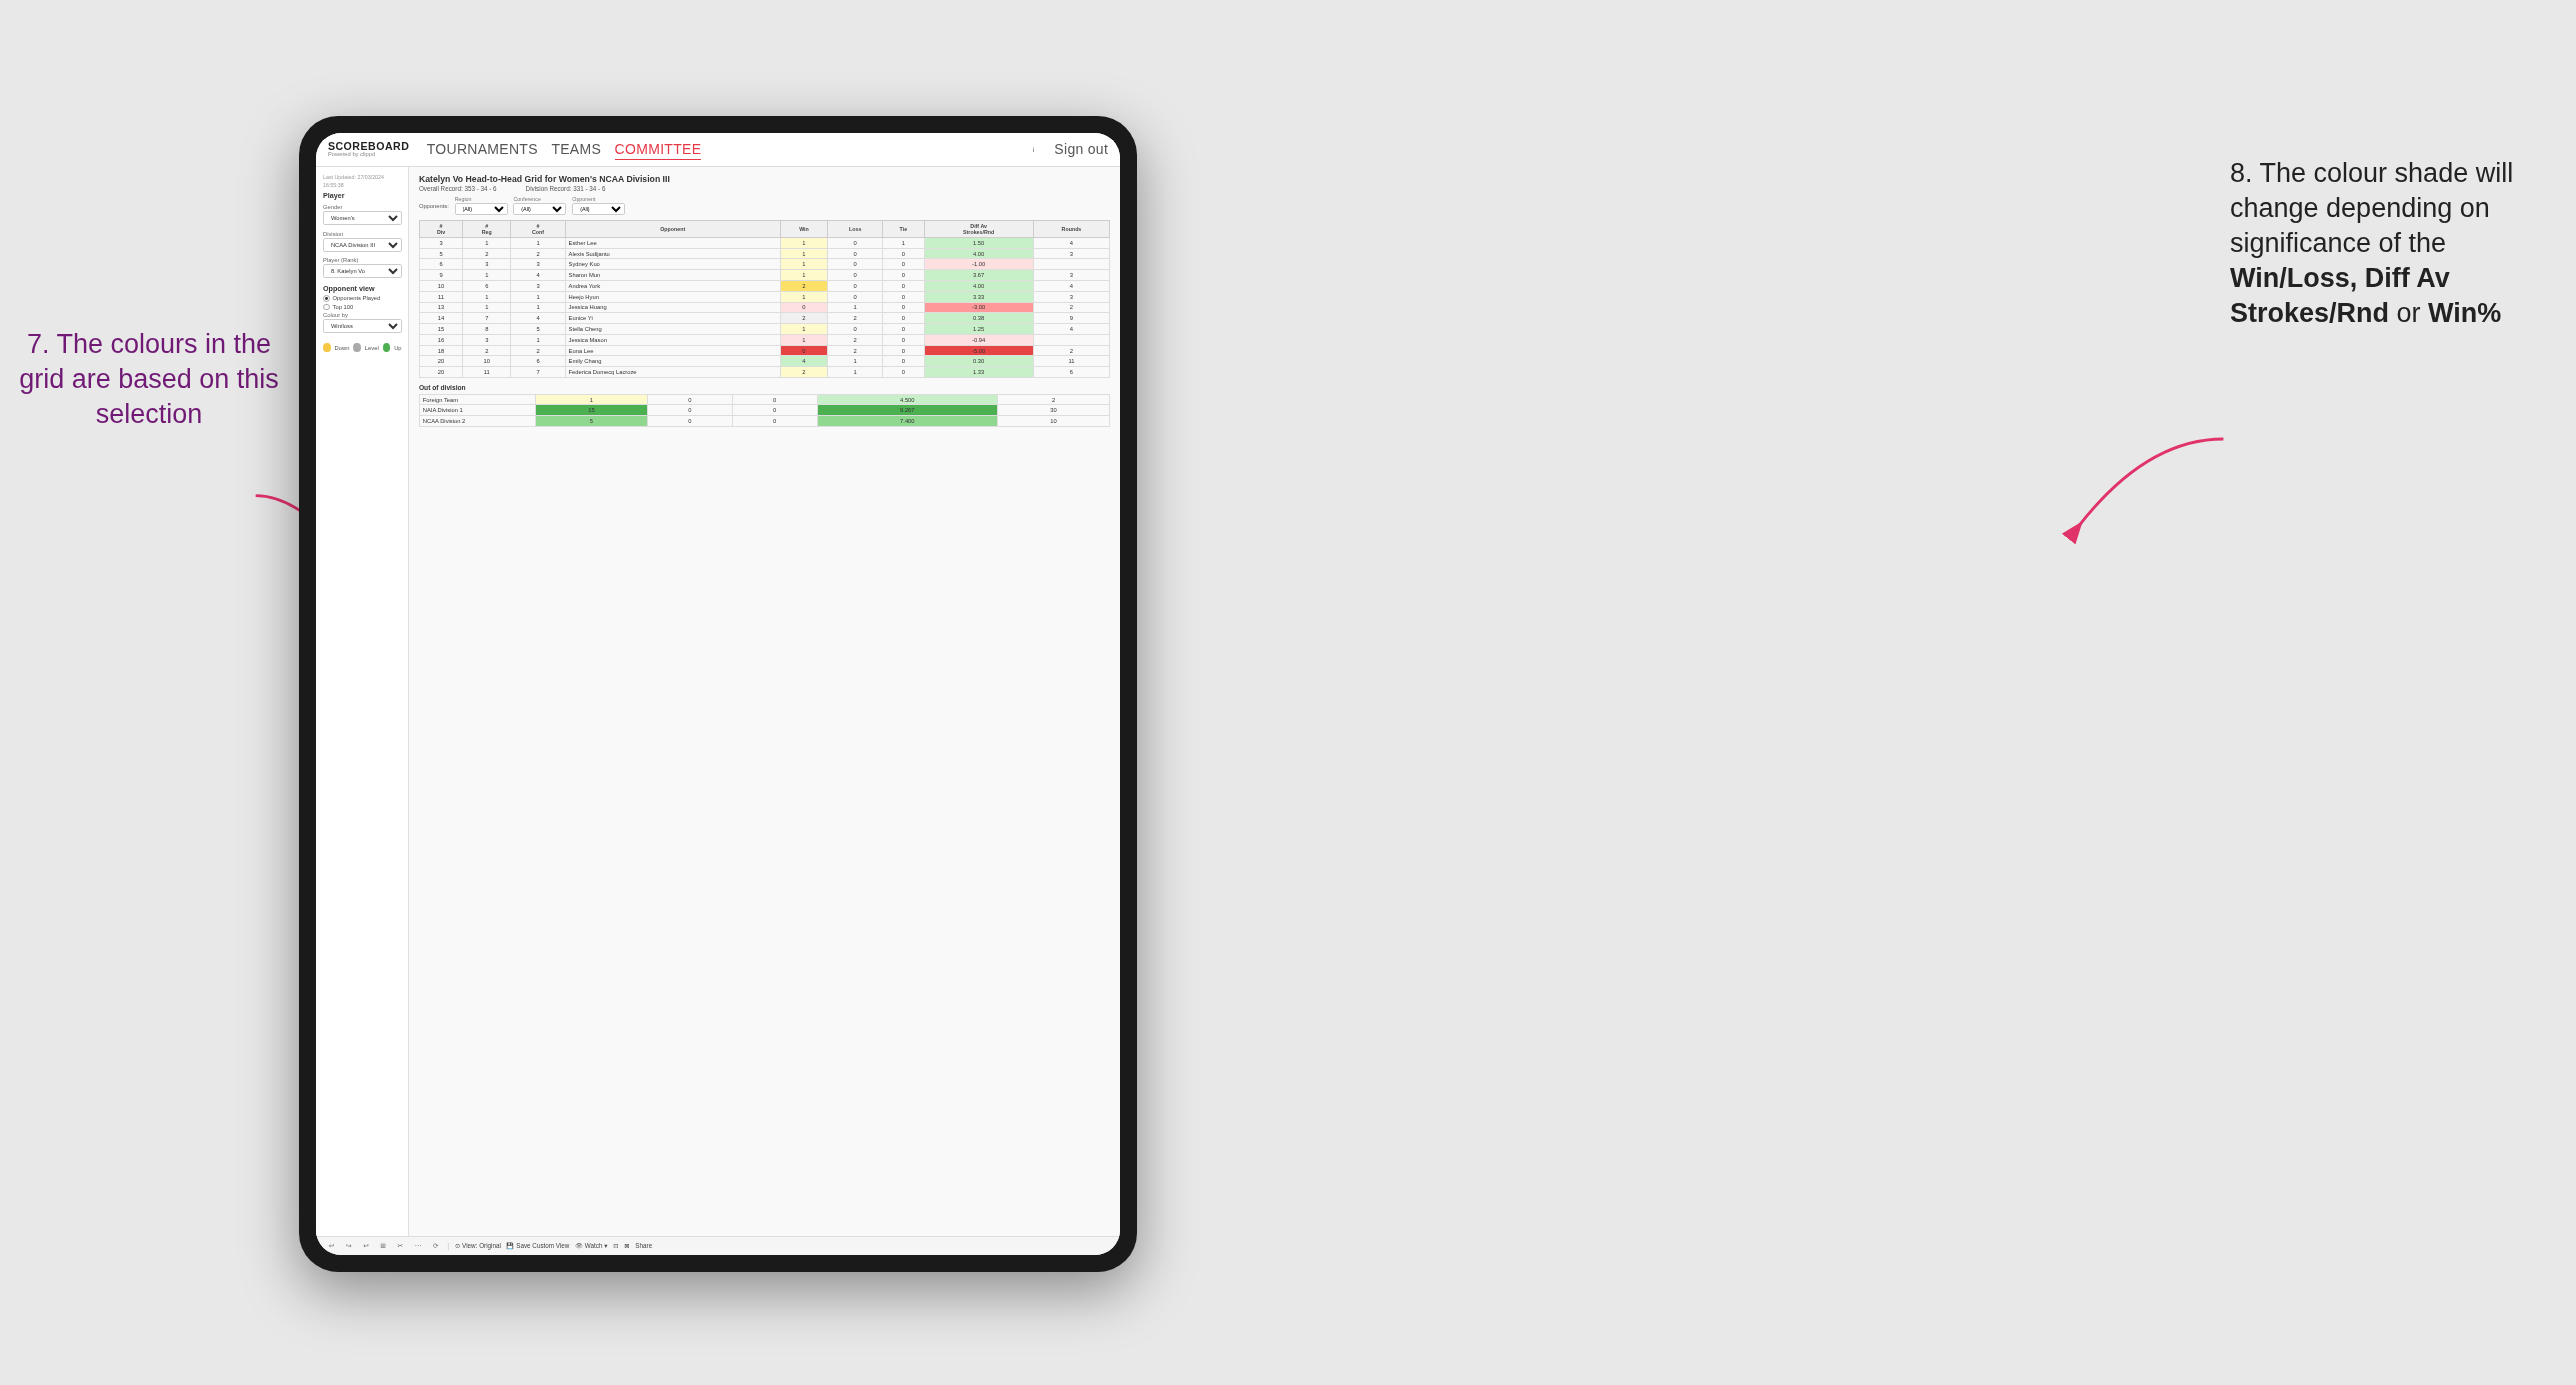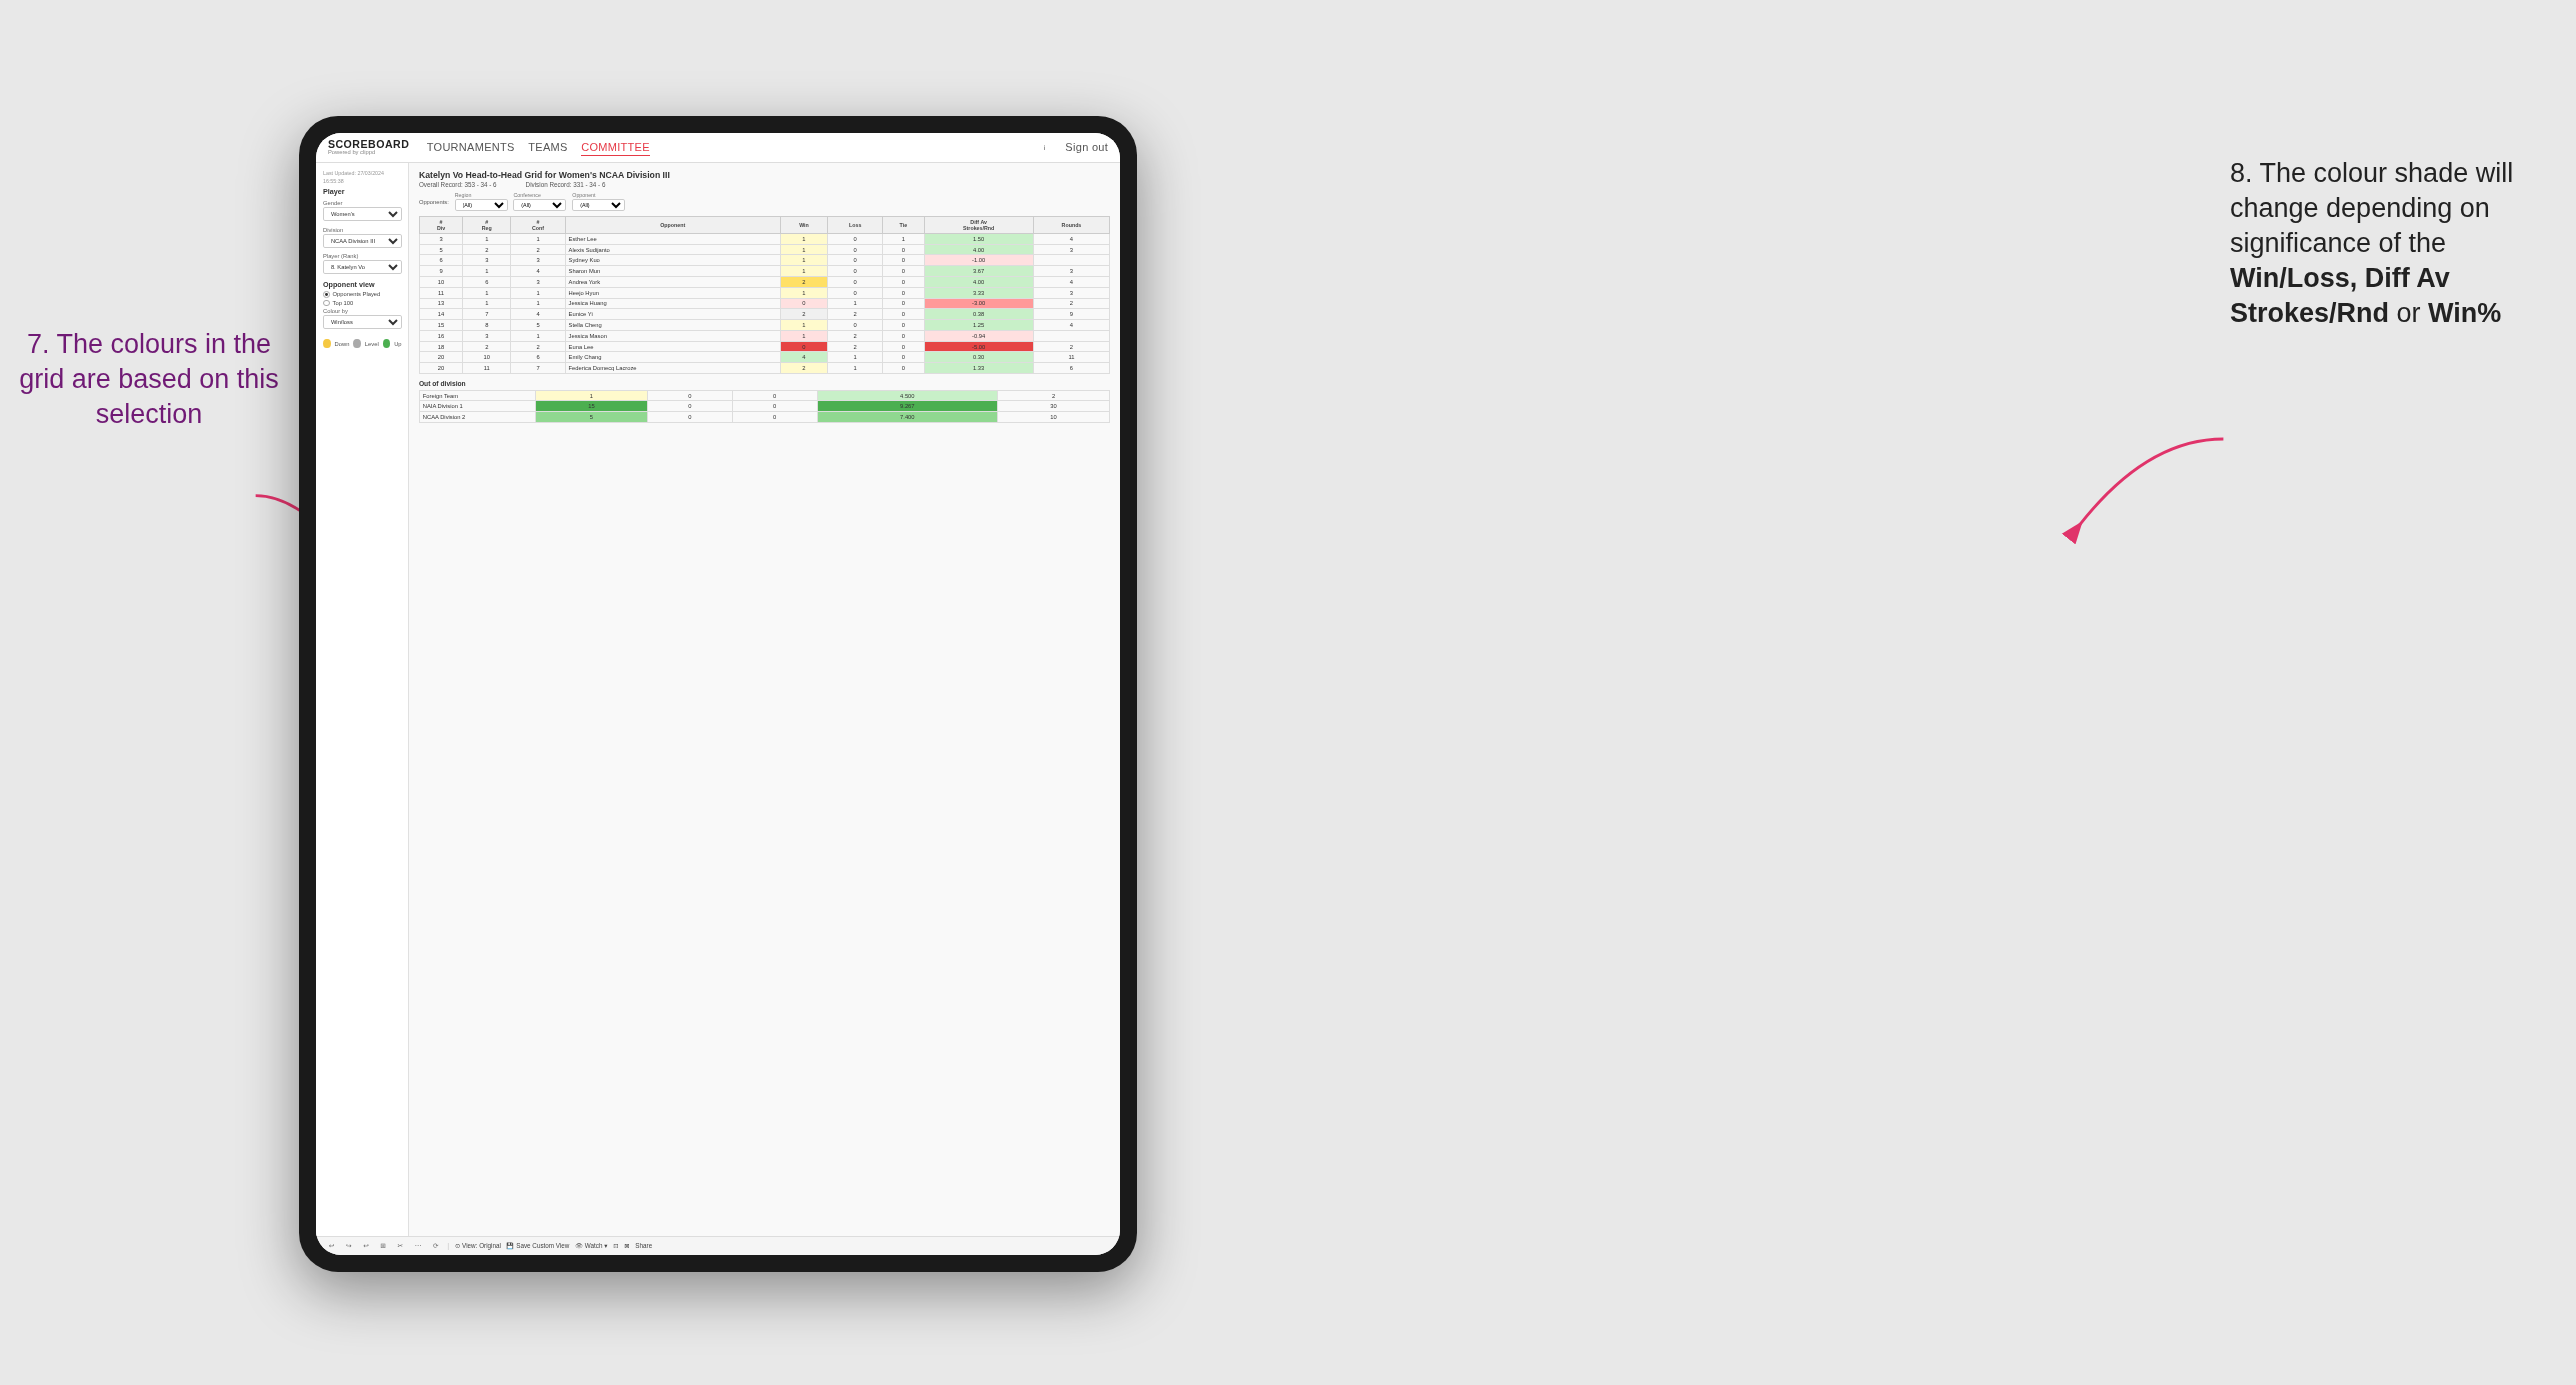--- a/index.html
+++ b/index.html
@@ -59,21 +59,21 @@
     .logo-sub {
       font-size: 5.8px;
       color: #888;
     }
     .nav-links {
       display: flex;
       gap: 13.5px;
       flex: 1;
     }
     .nav-link {
-      font-size: 11px;
+      font-size: 14px;
       color: #555;
       cursor: pointer;
       padding: 1.9px 0;
       letter-spacing: 0.3px;
     }
     .nav-link.active {
       color: #e63946;
       border-bottom: 1.9px solid #e63946;
     }
     .nav-right {

